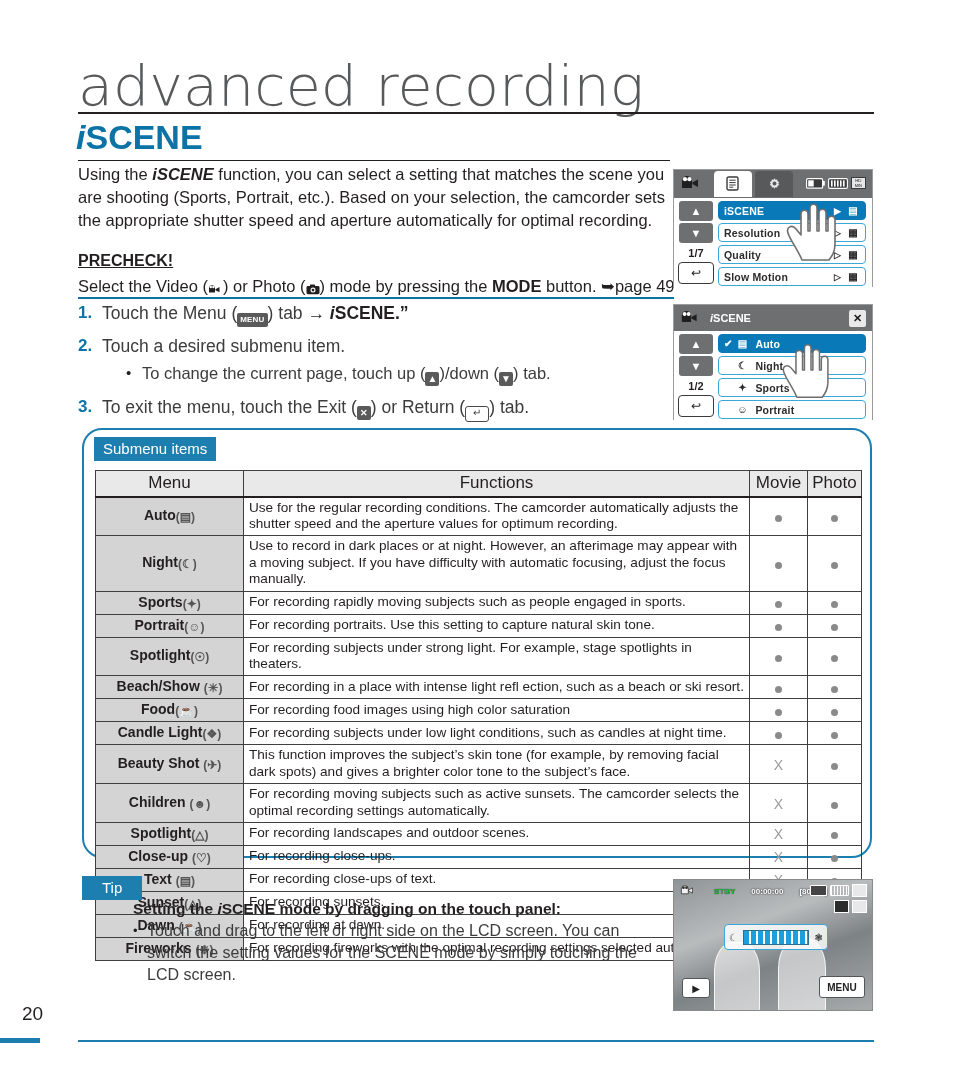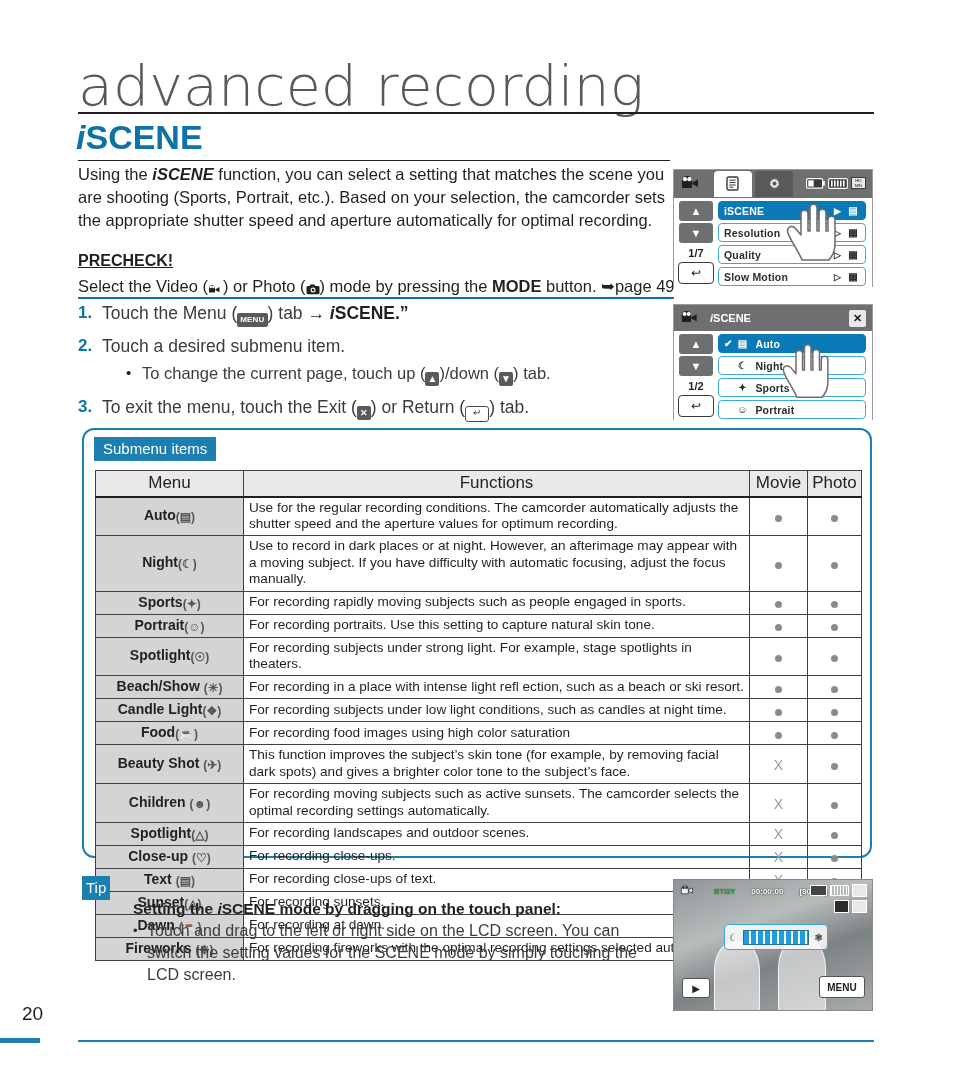--- a/index.html
+++ b/index.html
@@ -125,21 +125,21 @@
     display:flex;align-items:center;justify-content:center;font-size:11px;
     border-radius:2px;font-weight:bold;
   }
 
   
   .hand{position:absolute;pointer-events:none;}
 
   
   .panel{
     position:absolute;left:82px;top:428px;width:790px;height:430px;
-    border:2px solid #1c7fb0;border-radius:12px;box-sizing:border-box;background:#fff;
+    border:2px solid #1c7fb0;border-radius:20px;box-sizing:border-box;background:#fff;
   }
   .tag{
     position:absolute;left:10px;top:7px;background:#1c7fb0;color:#fff;
     font-size:15px;font-weight:normal;padding:3px 9px 4px;
   }
   table.sub{
     position:absolute;left:11px;top:40px;width:766px;border-collapse:collapse;
     table-layout:fixed;
   }
   table.sub th, table.sub td{
@@ -161,21 +161,21 @@
     font-size:13.6px;line-height:16.4px;padding:2px 4px 3px 5px;color:#231f20;
   }
   td.mark{text-align:center;font-size:15px;color:#8a8a8a;}
   td.mark .dot{display:inline-block;width:7px;height:7px;border-radius:50%;background:#8a8a8a;}
   td.mark .ex{color:#9a9a9a;font-size:14px;}
   .mi{display:inline-block;font-size:12px;vertical-align:-1px;color:#555;}
 
   
   .tip-tag{
     position:absolute;left:82px;top:876px;background:#1c7fb0;color:#fff;
-    font-size:15px;padding:3px 4px 4px;
+    font-size:15px;padding:3px 20px 4px;
   }
   .tip-body{position:absolute;left:133px;top:898px;width:530px;}
   .tip-head{font-size:15.5px;font-weight:bold;line-height:21px;}
   .tip-head i{font-style:italic;}
   .tip-li{display:flex;margin-top:1px;}
   .tip-li .d{width:14px;flex:0 0 14px;font-size:13px;line-height:22px;}
   .tip-li .t{font-size:16px;line-height:22px;color:#3c3c3c;}
 
   
   .prev{
@@ -453,28 +453,28 @@
             <td class="mark"><span class="dot"></span></td>
             <td class="mark"><span class="dot"></span></td>
           </tr>
           <tr>
             <td class="menu"><span>Beach/Show </span><span class="mi">(☀)</span></td>
             <td class="fn">For recording in a place with intense light refl ection, such as a beach or ski resort.</td>
             <td class="mark"><span class="dot"></span></td>
             <td class="mark"><span class="dot"></span></td>
           </tr>
           <tr>
+            <td class="menu"><span>Food</span><span class="mi">(☕)</span></td>
+            <td class="fn">For recording food images using high color saturation</td>
+            <td class="mark"><span class="dot"></span></td>
+            <td class="mark"><span class="dot"></span></td>
+          </tr>
+          <tr>
             <td class="menu"><span>Candle Light</span><span class="mi">(❖)</span></td>
             <td class="fn">For recording subjects under low light conditions, such as candles at night time.</td>
-            <td class="mark"><span class="dot"></span></td>
-            <td class="mark"><span class="dot"></span></td>
-          </tr>
-          <tr>
-            <td class="menu"><span>Food</span><span class="mi">(☕)</span></td>
-            <td class="fn">For recording food images using high color saturation</td>
             <td class="mark"><span class="dot"></span></td>
             <td class="mark"><span class="dot"></span></td>
           </tr>
           <tr>
             <td class="menu"><span>Beauty Shot </span><span class="mi">(✈)</span></td>
             <td class="fn">This function improves the subject’s skin tone (for example, by removing facial dark spots) and gives a brighter color tone to the subject’s face.</td>
             <td class="mark"><span class="ex">X</span></td>
             <td class="mark"><span class="dot"></span></td>
           </tr>
           <tr>

